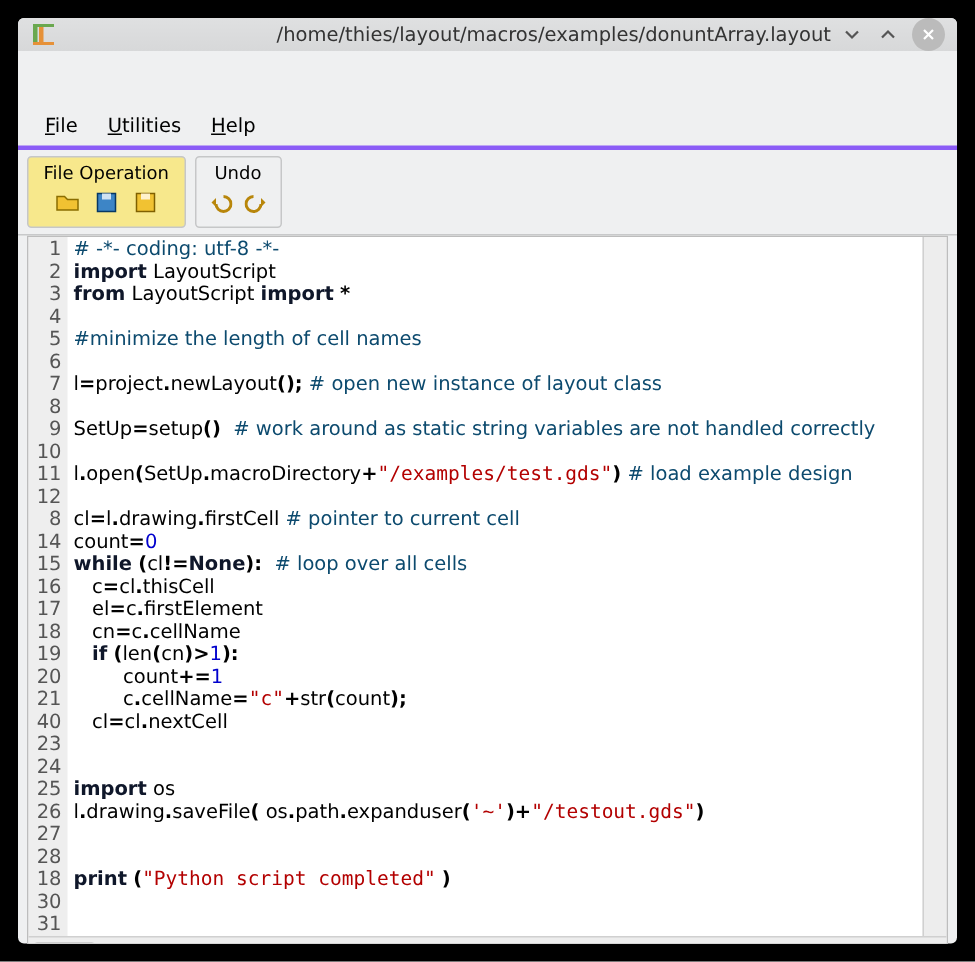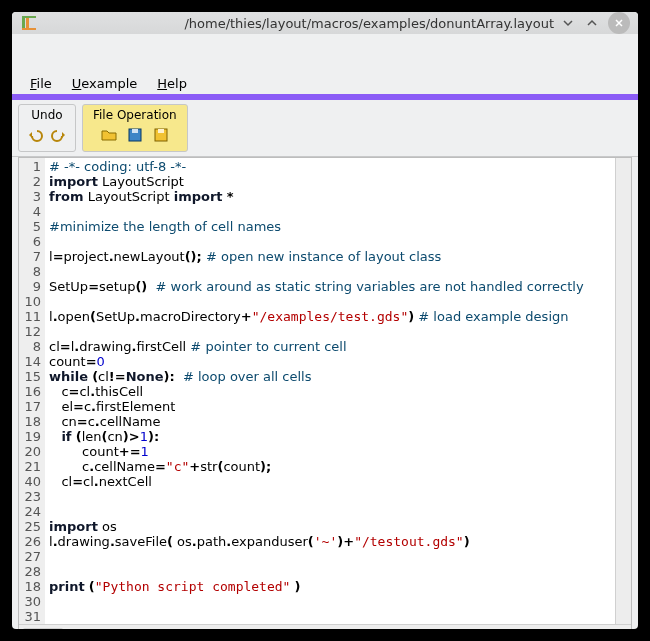--- a/index.html
+++ b/index.html
@@ -4,21 +4,21 @@
   <style>
     * { box-sizing: border-box; margin: 0; padding: 0; }
     body { font-family: "DejaVu Sans", sans-serif; font-size: 13px; background: #000; width: 650px; height: 641px; overflow: hidden; }
     .window-shadow { padding: 12px; }
     .window { background: #eff0f1; border-radius: 4px; box-shadow: 0 4px 20px rgba(0,0,0,0.5); width: 626px; height: 617px; display: flex; flex-direction: column; overflow: hidden; }
     .titlebar { background: linear-gradient(#dfe0e1, #d7d8d9); height: 30px; display: flex; align-items: center; padding: 0 8px; }
     .app-icon { width: 18px; height: 18px; margin-right: 8px; display: inline-block; }
     .title { flex: 1; text-align: right; color: #333; font-size: 13px; }
     .win-btn { width: 20px; height: 20px; margin-left: 4px; display: flex; align-items: center; justify-content: center; border-radius: 2px; }
     .close-btn { width: 22px; height: 22px; border-radius: 50%; background: #bbb; color: #fff; margin-left: 6px; display: flex; align-items: center; justify-content: center; font-size: 12px; }
-    .menubar { height: 28px; display: flex; align-items: center; padding: 2px 8px; background: #eff0f1; border-bottom: 6px solid #8b5cf6; margin-top: 38px; }
+    .menubar { height: 28px; display: flex; align-items: center; padding: 2px 8px; background: #eff0f1; border-bottom: 3px solid #8b5cf6; margin-top: 38px; }
     .menu-item { padding: 4px 10px; cursor: pointer; }
     .menu-item .mn { text-decoration: underline; }
     .toolbar { height: 58px; display: flex; align-items: flex-start; padding: 4px 6px; background: #eff0f1; border-bottom: 1px solid #c8c9ca; }
     .tb-group { display: flex; flex-direction: column; align-items: center; padding: 2px 6px; border: 1px solid #c6c7c8; border-radius: 3px; margin-right: 6px; height: 48px; background: #eff0f1; }
     .tb-group.active { background: #f7e88c; }
     .tb-label { font-size: 12px; padding: 1px 4px 2px; }
     .tb-icons { display: flex; gap: 8px; padding-top: 2px; }
     .tb-icon { width: 18px; height: 18px; display:flex; align-items:center; justify-content:center; }
     .editor-wrap { flex:1; display:flex; flex-direction:column; background:#fff; margin:0 6px 6px; border:1px solid #bdbdbd; }
     .editor { flex:1; display:flex; overflow:hidden; font-family: "DejaVu Sans", sans-serif; font-size:13px; line-height:15px; }
@@ -62,60 +62,60 @@
       </div>
       <div class="close-btn">
         <svg viewBox="0 0 10 10" width="10" height="10">
             <path d="M2 2 L8 8 M8 2 L2 8" stroke="#fff" stroke-width="1.5"></path>
           </svg>
       </div>
     </div>
 
     <div class="menubar">
       <div class="menu-item"><span class="mn">F</span><span>ile</span></div>
-      <div class="menu-item"><span class="mn">U</span><span>example</span></div>
+      <div class="menu-item"><span class="mn">U</span><span>tilities</span></div>
       <div class="menu-item"><span class="mn">H</span><span>elp</span></div>
     </div>
 
     <div class="toolbar">
-      <div class="tb-group">
-        <div class="tb-label">Undo</div>
-        <div class="tb-icons">
-          <span class="tb-icon">
-              <svg viewBox="0 0 18 18" width="18" height="18">
-                <path d="M12 5a5 5 0 1 1-5 5" fill="none" stroke="#b8860b" stroke-width="2"></path>
-                <path d="M4 9l3-3v6z" fill="#b8860b"></path>
-              </svg>
-            </span>
-          <span class="tb-icon">
-              <svg viewBox="0 0 18 18" width="18" height="18">
-                <path d="M6 5a5 5 0 1 0 5 5" fill="none" stroke="#b8860b" stroke-width="2"></path>
-                <path d="M14 9l-3-3v6z" fill="#b8860b"></path>
-              </svg>
-            </span>
-        </div>
-      </div>
       <div class="tb-group active">
         <div class="tb-label">File Operation</div>
         <div class="tb-icons">
           <span class="tb-icon">
               <svg viewBox="0 0 18 18" width="18" height="18">
                 <path d="M2 5h5l2 2h7v7H2z" fill="#f1c232" stroke="#8a6d00"></path>
               </svg>
             </span>
           <span class="tb-icon">
               <svg viewBox="0 0 18 18" width="18" height="18">
                 <rect x="3" y="3" width="12" height="12" fill="#3d85c6" stroke="#073763"></rect>
                 <rect x="6" y="3" width="6" height="4" fill="#cfe2f3"></rect>
               </svg>
             </span>
           <span class="tb-icon">
               <svg viewBox="0 0 18 18" width="18" height="18">
                 <rect x="3" y="3" width="12" height="12" fill="#f1c232" stroke="#7f6000"></rect>
                 <rect x="6" y="3" width="6" height="4" fill="#fff2cc"></rect>
+              </svg>
+            </span>
+        </div>
+      </div>
+      <div class="tb-group">
+        <div class="tb-label">Undo</div>
+        <div class="tb-icons">
+          <span class="tb-icon">
+              <svg viewBox="0 0 18 18" width="18" height="18">
+                <path d="M12 5a5 5 0 1 1-5 5" fill="none" stroke="#b8860b" stroke-width="2"></path>
+                <path d="M4 9l3-3v6z" fill="#b8860b"></path>
+              </svg>
+            </span>
+          <span class="tb-icon">
+              <svg viewBox="0 0 18 18" width="18" height="18">
+                <path d="M6 5a5 5 0 1 0 5 5" fill="none" stroke="#b8860b" stroke-width="2"></path>
+                <path d="M14 9l-3-3v6z" fill="#b8860b"></path>
               </svg>
             </span>
         </div>
       </div>
     </div>
 
     <div class="editor-wrap">
       <div class="editor">
         <div class="gutter" id="gutter">
             <div class="ln">1</div>

